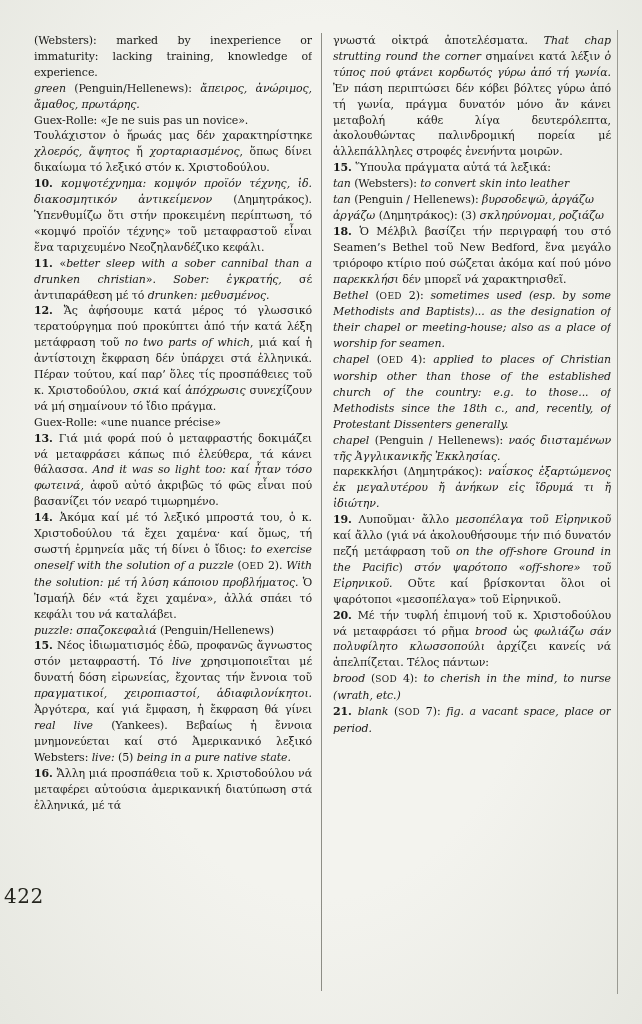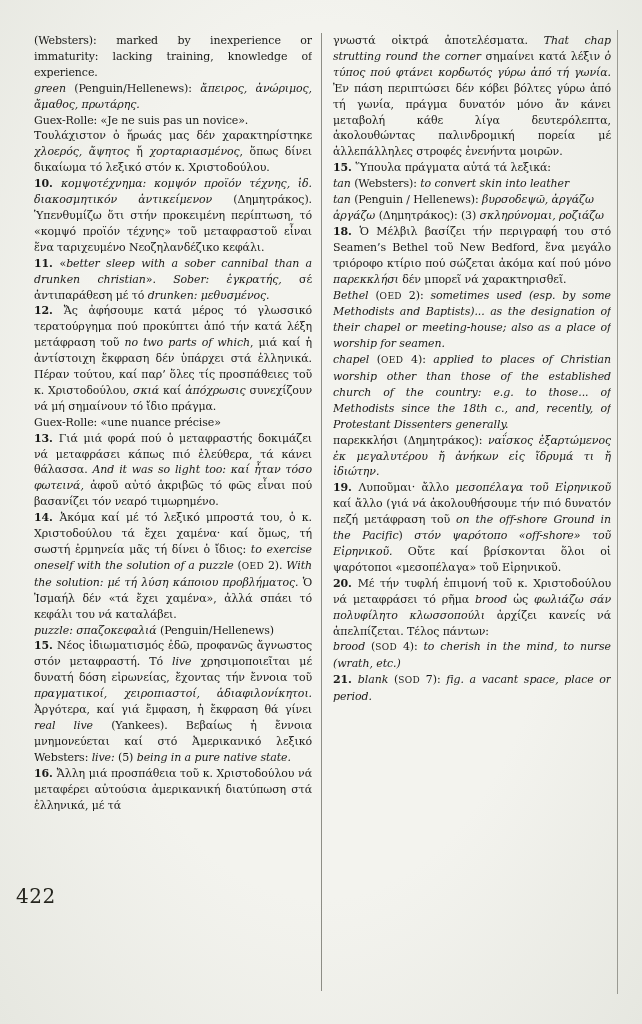--- a/index.html
+++ b/index.html
@@ -22,21 +22,21 @@
   }
   .col-rule{
     width:1px;background:#8d8d85;margin-left:9px;margin-right:11px;
     height:958px;flex:none;
   }
   .right-rule{
     position:absolute;left:617px;top:30px;width:1px;height:964px;
     background:#9a9a92;
   }
   .page-number{
-    position:absolute;left:16px;top:884px;
+    position:absolute;left:4px;top:884px;
     font-size:20px;color:#26261f;letter-spacing:0.5px;
   }
   p.para{margin:0;padding:0;}
   .seg-n{font-style:normal;font-weight:normal;}
   .seg-i{font-style:italic;}
   .seg-b{font-weight:bold;}
   .seg-sc{font-size:0.82em;letter-spacing:0.4px;}
 </style>
 </head>
 <body>
@@ -64,20 +64,21 @@
     <div class="col-rule"></div>
     <div class="col">
         <p class="para"><span class="seg-n">γνωστά οἰκτρά ἀποτελέσματα. </span><span class="seg-i">That chap strutting round the corner</span><span class="seg-n"> σημαίνει κατά λέξιν </span><span class="seg-i">ὁ τύπος πού φτάνει κορδωτός γύρω ἀπό τή γωνία.</span><span class="seg-n"> Ἐν πάση περιπτώσει δέν κόβει βόλτες γύρω ἀπό τή γωνία, πράγμα δυνατόν μόνο ἄν κάνει μεταβολή κάθε λίγα δευτερόλεπτα, ἀκολουθώντας παλινδρομική πορεία μέ ἀλλεπάλληλες στροφές ἐνενήντα μοιρῶν.</span></p>
         <p class="para"><span class="seg-b">15. </span><span class="seg-n">Ὕπουλα πράγματα αὐτά τά λεξικά:</span></p>
         <p class="para"><span class="seg-i">tan</span><span class="seg-n"> (Websters): </span><span class="seg-i">to convert skin into leather</span></p>
         <p class="para"><span class="seg-i">tan</span><span class="seg-n"> (Penguin / Hellenews): </span><span class="seg-i">βυρσοδεψῶ, ἀργάζω</span></p>
         <p class="para"><span class="seg-i">ἀργάζω</span><span class="seg-n"> (Δημητράκος): (3) </span><span class="seg-i">σκληρύνομαι, ροζιάζω</span></p>
         <p class="para"><span class="seg-b">18. </span><span class="seg-n">Ὁ Μέλβιλ βασίζει τήν περιγραφή του στό Seamen’s Bethel τοῦ New Bedford, ἕνα μεγάλο τριόροφο κτίριο πού σώζεται ἀκόμα καί πού μόνο </span><span class="seg-i">παρεκκλήσι</span><span class="seg-n"> δέν μπορεῖ νά χαρακτηρισθεῖ.</span></p>
         <p class="para"><span class="seg-i">Bethel</span><span class="seg-n"> (</span><span class="seg-sc">OED</span><span class="seg-n"> 2): </span><span class="seg-i">sometimes used (esp. by some Methodists and Baptists)... as the designation of their chapel or meeting-house; also as a place of worship for seamen.</span></p>
         <p class="para"><span class="seg-i">chapel</span><span class="seg-n"> (</span><span class="seg-sc">OED</span><span class="seg-n"> 4): </span><span class="seg-i">applied to places of Christian worship other than those of the established church of the country: e.g. to those... of Methodists since the 18th c., and, recently, of Protestant Dissenters generally.</span></p>
+        <p class="para"><span class="seg-i">chapel</span><span class="seg-n"> (Penguin / Hellenews): </span><span class="seg-i">ναός διισταμένων τῆς Ἀγγλικανικῆς Ἐκκλησίας.</span></p>
         <p class="para"><span class="seg-n">παρεκκλήσι (Δημητράκος): </span><span class="seg-i">ναΐσκος ἐξαρτώμενος ἐκ μεγαλυτέρου ἤ ἀνήκων εἰς ἴδρυμά τι ἤ ἰδιώτην.</span></p>
         <p class="para"><span class="seg-b">19. </span><span class="seg-n">Λυποῦμαι· ἄλλο </span><span class="seg-i">μεσοπέλαγα τοῦ Εἰρηνικοῦ</span><span class="seg-n"> καί ἄλλο (γιά νά ἀκολουθήσουμε τήν πιό δυνατόν πεζή μετάφραση τοῦ </span><span class="seg-i">on the off-shore Ground in the Pacific</span><span class="seg-n">) </span><span class="seg-i">στόν ψαρότοπο «off-shore» τοῦ Εἰρηνικοῦ.</span><span class="seg-n"> Οὔτε καί βρίσκονται ὅλοι οἱ ψαρότοποι «μεσοπέλαγα» τοῦ Εἰρηνικοῦ.</span></p>
         <p class="para"><span class="seg-b">20. </span><span class="seg-n">Μέ τήν τυφλή ἐπιμονή τοῦ κ. Χριστοδούλου νά μεταφράσει τό ρῆμα </span><span class="seg-i">brood</span><span class="seg-n"> ὡς </span><span class="seg-i">φωλιάζω σάν πολυφίλητο κλωσσοπούλι</span><span class="seg-n"> ἀρχίζει κανείς νά ἀπελπίζεται. Τέλος πάντων:</span></p>
         <p class="para"><span class="seg-i">brood</span><span class="seg-n"> (</span><span class="seg-sc">SOD</span><span class="seg-n"> 4): </span><span class="seg-i">to cherish in the mind, to nurse (wrath, etc.)</span></p>
         <p class="para"><span class="seg-b">21. </span><span class="seg-i">blank</span><span class="seg-n"> (</span><span class="seg-sc">SOD</span><span class="seg-n"> 7): </span><span class="seg-i">fig. a vacant space, place or period.</span></p>
       </div>
   </div>
 
   <div class="right-rule"></div>
 

